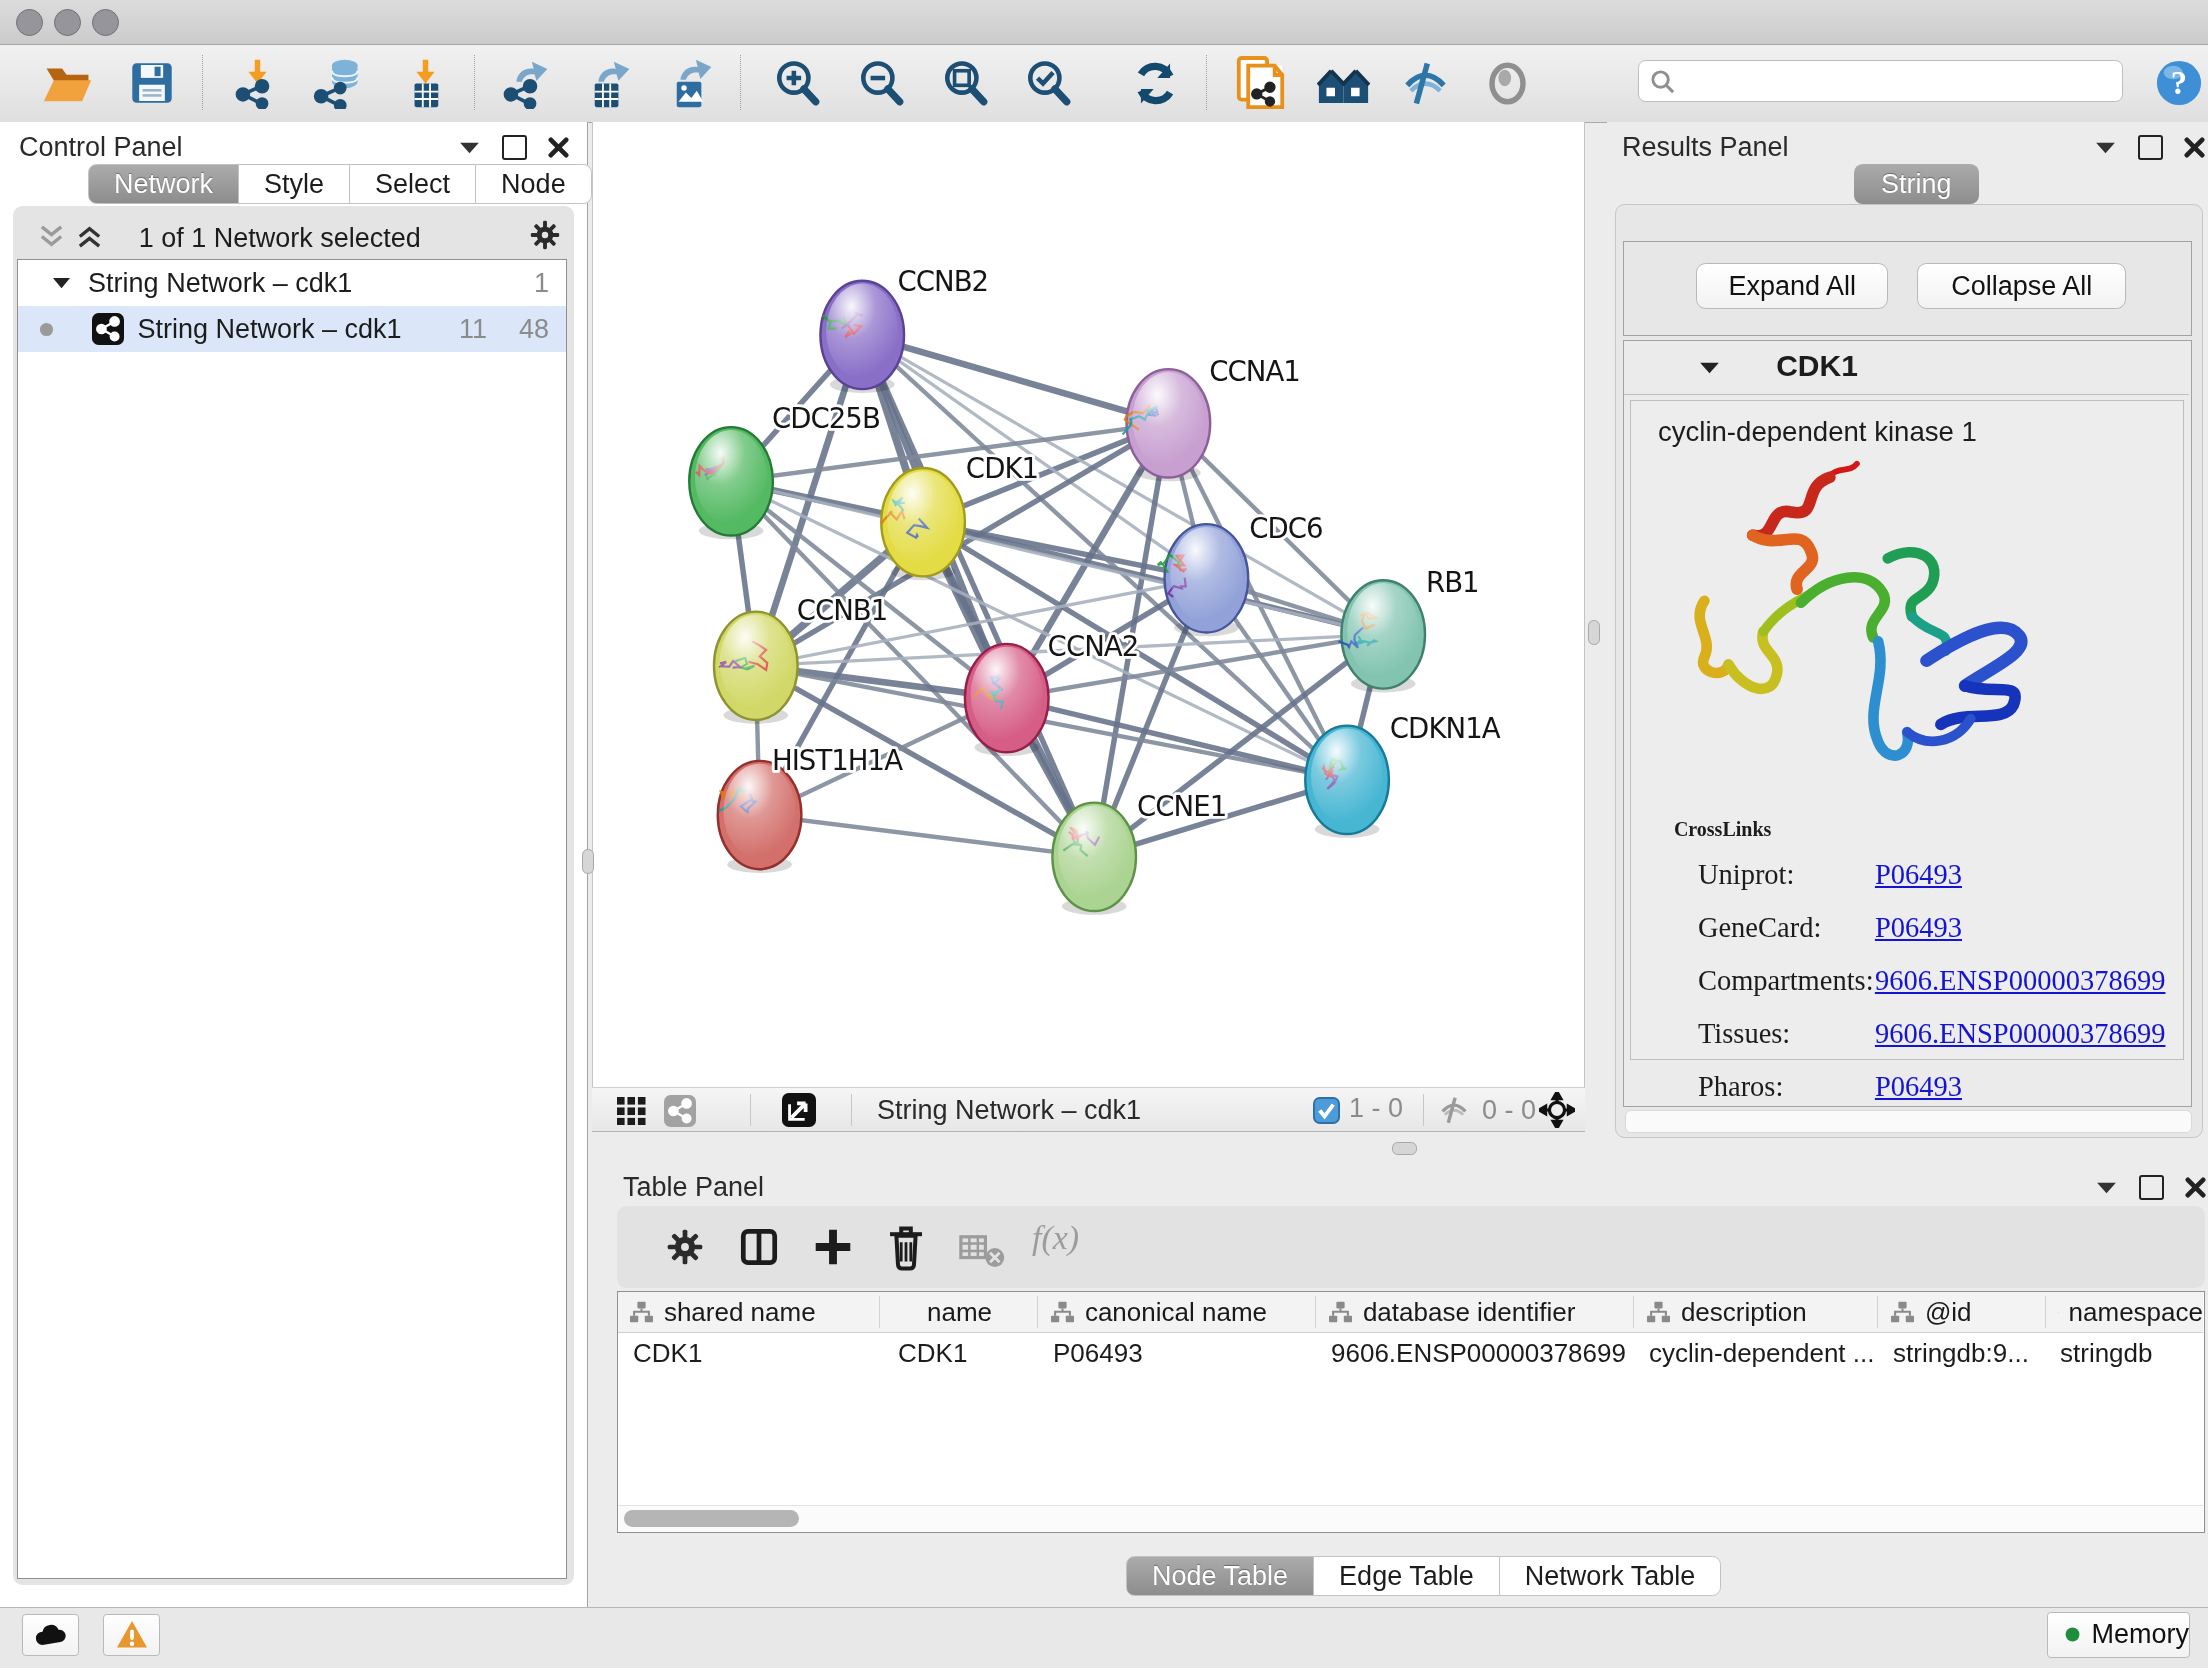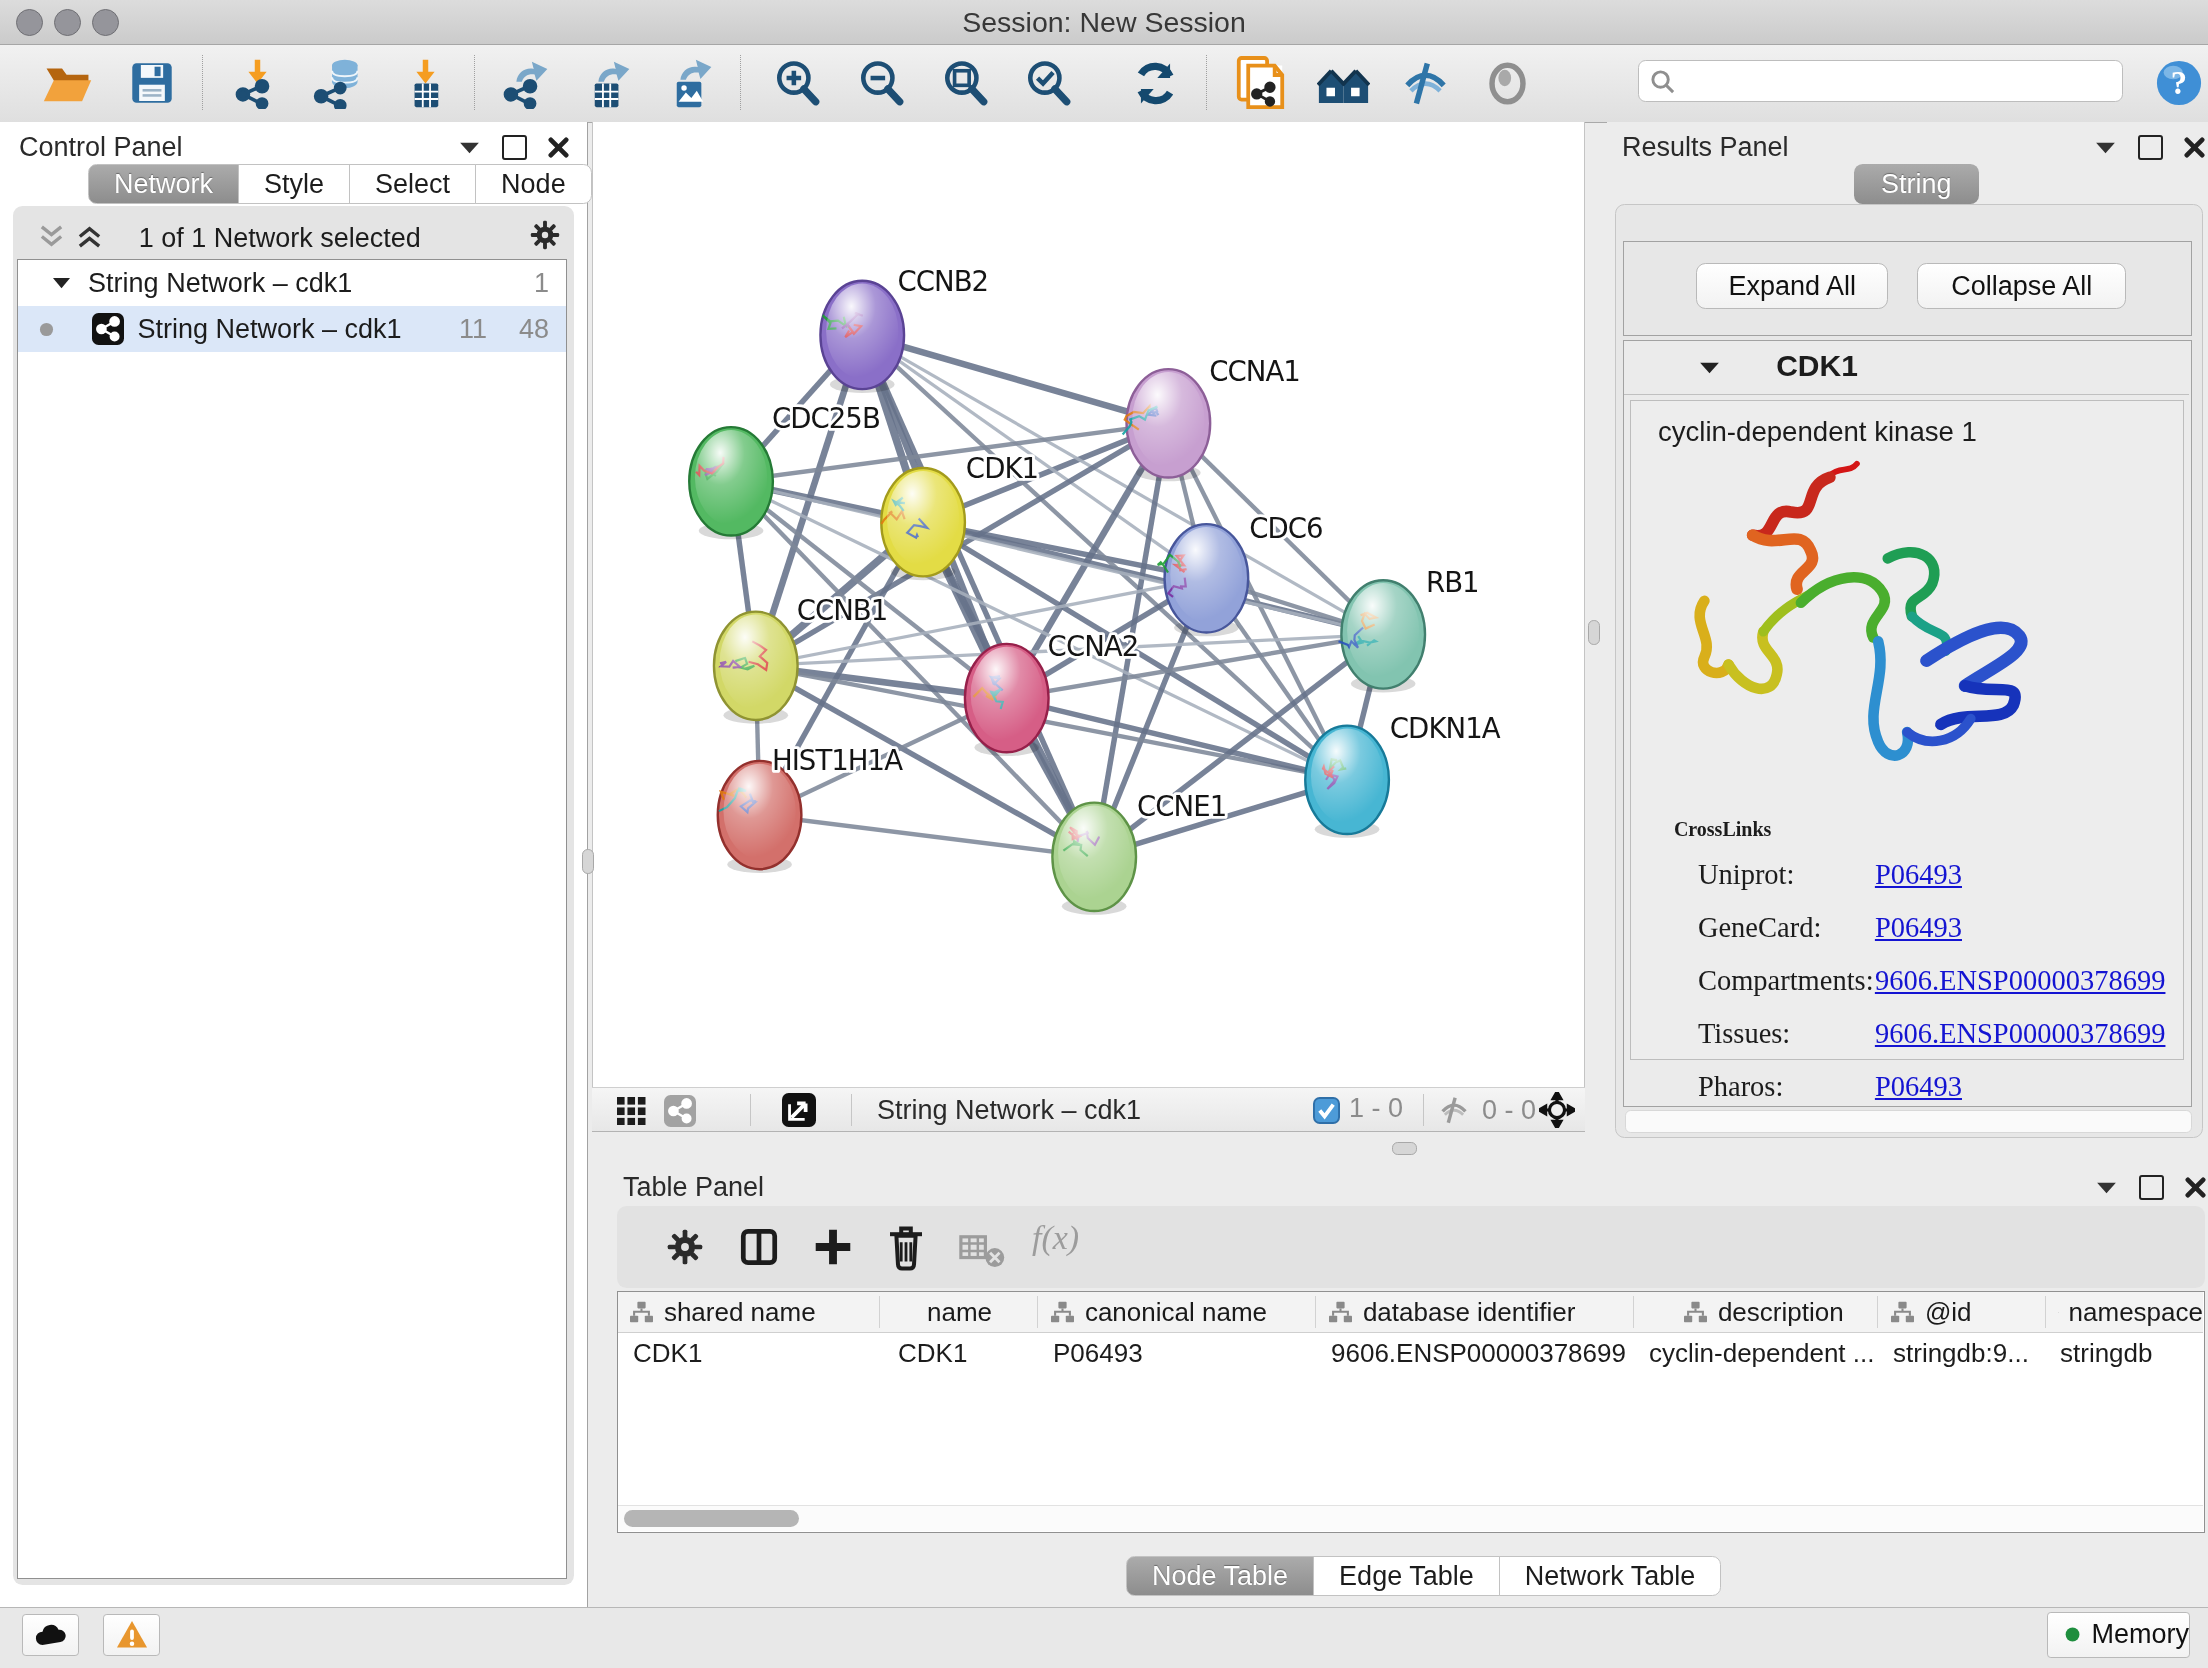--- a/index.html
+++ b/index.html
@@ -63,21 +63,20 @@
 </style>
 </head>
 <body>
 
 <div id="app">
 
   <div class="abs titlebar">
     <div class="abs tl" style="left:16px"></div>
     <div class="abs tl" style="left:54px"></div>
     <div class="abs tl" style="left:92px"></div>
-    <div class="abs wintitle">Session: New Session</div>
   </div>
 
   <div class="abs toolbar">
     <div class="abs tbtn" style="left:40px">
       <svg width="51" height="48" viewBox="0 0 56 52">
           <path d="M5 10h17l5 7h24v8H14z" fill="#b5650f"></path>
           <path d="M2 46l11-23h41l-10 23z" fill="#f2a23c"></path>
         </svg>
       </div>
     <div class="abs tbtn" style="left:124px">
@@ -677,21 +676,21 @@
             <svg style="margin:0 9.5px 0 11.4px" width="25" height="23" viewBox="0 0 30 28">
               <g fill="#8a8a8a">
                 <rect x="10" y="1" width="10" height="8" rx="1"></rect>
                 <rect x="1" y="18" width="10" height="8" rx="1"></rect>
                 <rect x="19" y="18" width="10" height="8" rx="1"></rect>
                 <path d="M15 9v4M6 18v-5h18v5" stroke="#8a8a8a" stroke-width="2.5" fill="none"></path>
               </g>
             </svg>
             <span>database identifier</span>
           </div>
-        <div class="abs th" style="left:1054px;width:204px;height:40px">
+        <div class="abs th" style="left:1017px;width:204px;height:40px">
             <svg style="margin:0 9.5px 0 11.4px" width="25" height="23" viewBox="0 0 30 28">
               <g fill="#8a8a8a">
                 <rect x="10" y="1" width="10" height="8" rx="1"></rect>
                 <rect x="1" y="18" width="10" height="8" rx="1"></rect>
                 <rect x="19" y="18" width="10" height="8" rx="1"></rect>
                 <path d="M15 9v4M6 18v-5h18v5" stroke="#8a8a8a" stroke-width="2.5" fill="none"></path>
               </g>
             </svg>
             <span>description</span>
           </div>

